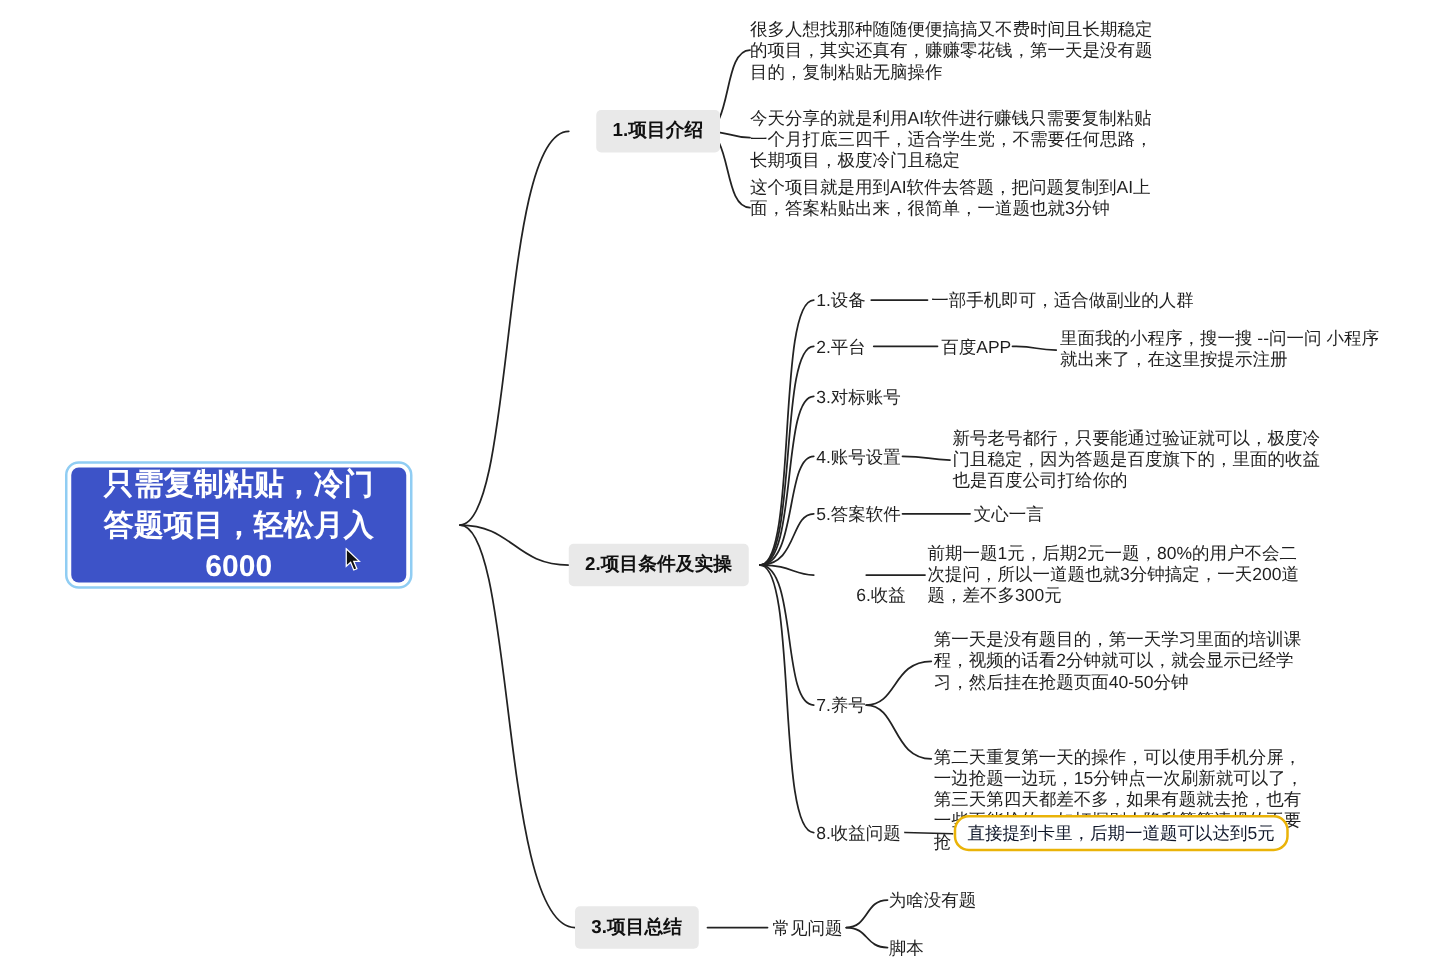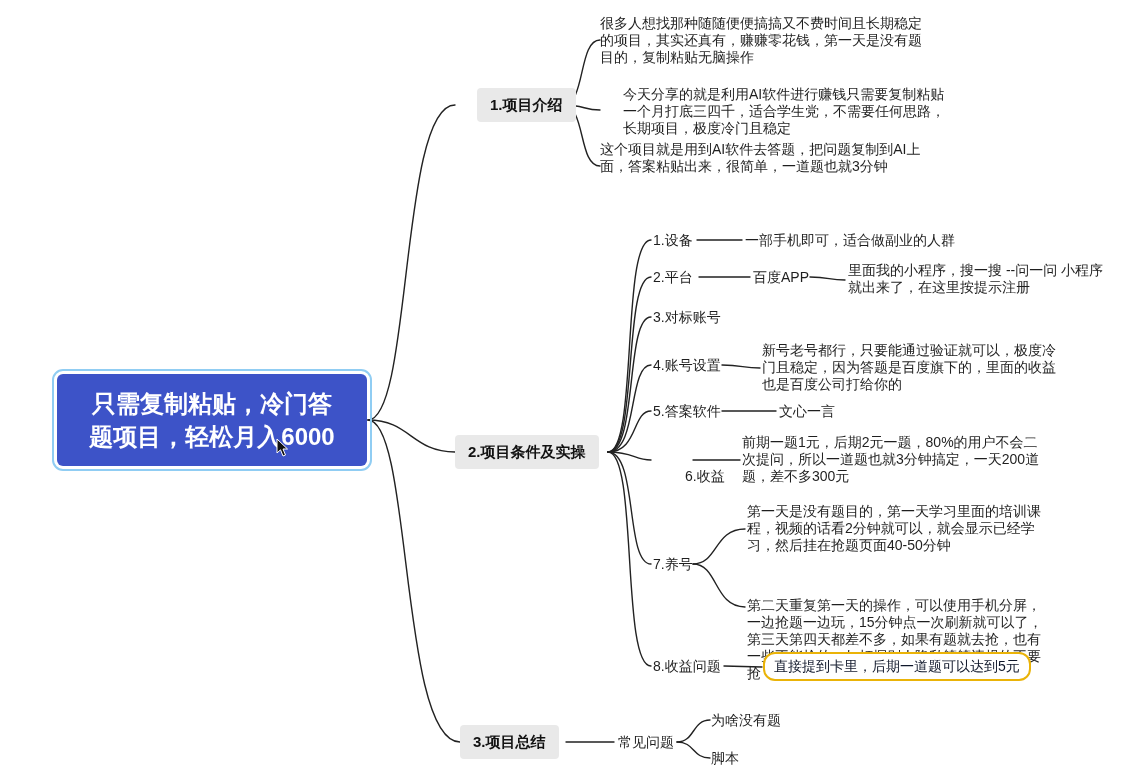--- a/index.html
+++ b/index.html
@@ -3,21 +3,21 @@
 <meta charset="utf-8">
 <style>
   * { margin:0; padding:0; box-sizing:border-box; }
   html,body { background:#ffffff; }
   body { font-family:"Liberation Sans","DejaVu Sans",sans-serif; color:#1f1f1f; }
   .canvas { position:relative; width:1147px; height:784px; background:#ffffff; overflow:hidden; }
   svg.connectors { position:absolute; left:0; top:0; pointer-events:none; }
   svg.connectors path { fill:none; stroke:#222222; stroke-width:1.4px; stroke-linecap:round; }
 
   .root-node {
-    position:absolute; left:57px; top:374px; width:310px; height:92px;
+    position:absolute; left:57px; top:374px; width:268px; height:92px;
     background:#3d53c8; border-radius:6px; color:#ffffff;
     font-weight:bold; font-size:24px; line-height:33px;
     display:flex; align-items:center; justify-content:center; text-align:center;
     padding:0 26px; outline:2px solid #90cdf3; outline-offset:3px; cursor:default;
   }
   .branch-box {
     position:absolute; background:#e9e9e9; border-radius:4px;
     font-weight:bold; font-size:15px; line-height:18px; padding:8px 13px; color:#111111;
     white-space:nowrap;
   }
@@ -67,21 +67,21 @@
 
     <path d="M 566 742 L 614 742"></path>
     <path d="M 677 742 C 695 742 692 720 710 720"></path>
     <path d="M 677 742 C 695 742 692 758 710 758"></path>
   </svg>
 
   <div class="root-node">只需复制粘贴，冷门答题项目，轻松月入6000</div>
 
   <div class="branch-box" style="left:477px; top:88px;">1.项目介绍</div>
   <div class="node" style="left:600px; top:15px; width:332px;">很多人想找那种随随便便搞搞又不费时间且长期稳定的项目，其实还真有，赚赚零花钱，第一天是没有题目的，复制粘贴无脑操作</div>
-  <div class="node" style="left:623px; top:86px; width:332px;">今天分享的就是利用AI软件进行赚钱只需要复制粘贴一个月打底三四千，适合学生党，不需要任何思路，长期项目，极度冷门且稳定</div>
+  <div class="node" style="left:600px; top:86px; width:332px;">今天分享的就是利用AI软件进行赚钱只需要复制粘贴一个月打底三四千，适合学生党，不需要任何思路，长期项目，极度冷门且稳定</div>
   <div class="node" style="left:600px; top:141px; width:332px;">这个项目就是用到AI软件去答题，把问题复制到AI上面，答案粘贴出来，很简单，一道题也就3分钟</div>
 
   <div class="branch-box" style="left:455px; top:435px;">2.项目条件及实操</div>
 
   <div class="node nowrap" style="left:653px; top:232px;">1.设备</div>
   <div class="node nowrap" style="left:745px; top:232px;">一部手机即可，适合做副业的人群</div>
 
   <div class="node nowrap" style="left:653px; top:269px;">2.平台</div>
   <div class="node nowrap" style="left:753px; top:269px;">百度APP</div>
   <div class="node" style="left:848px; top:262px; width:268px;">里面我的小程序，搜一搜 --问一问 小程序就出来了，在这里按提示注册</div>

